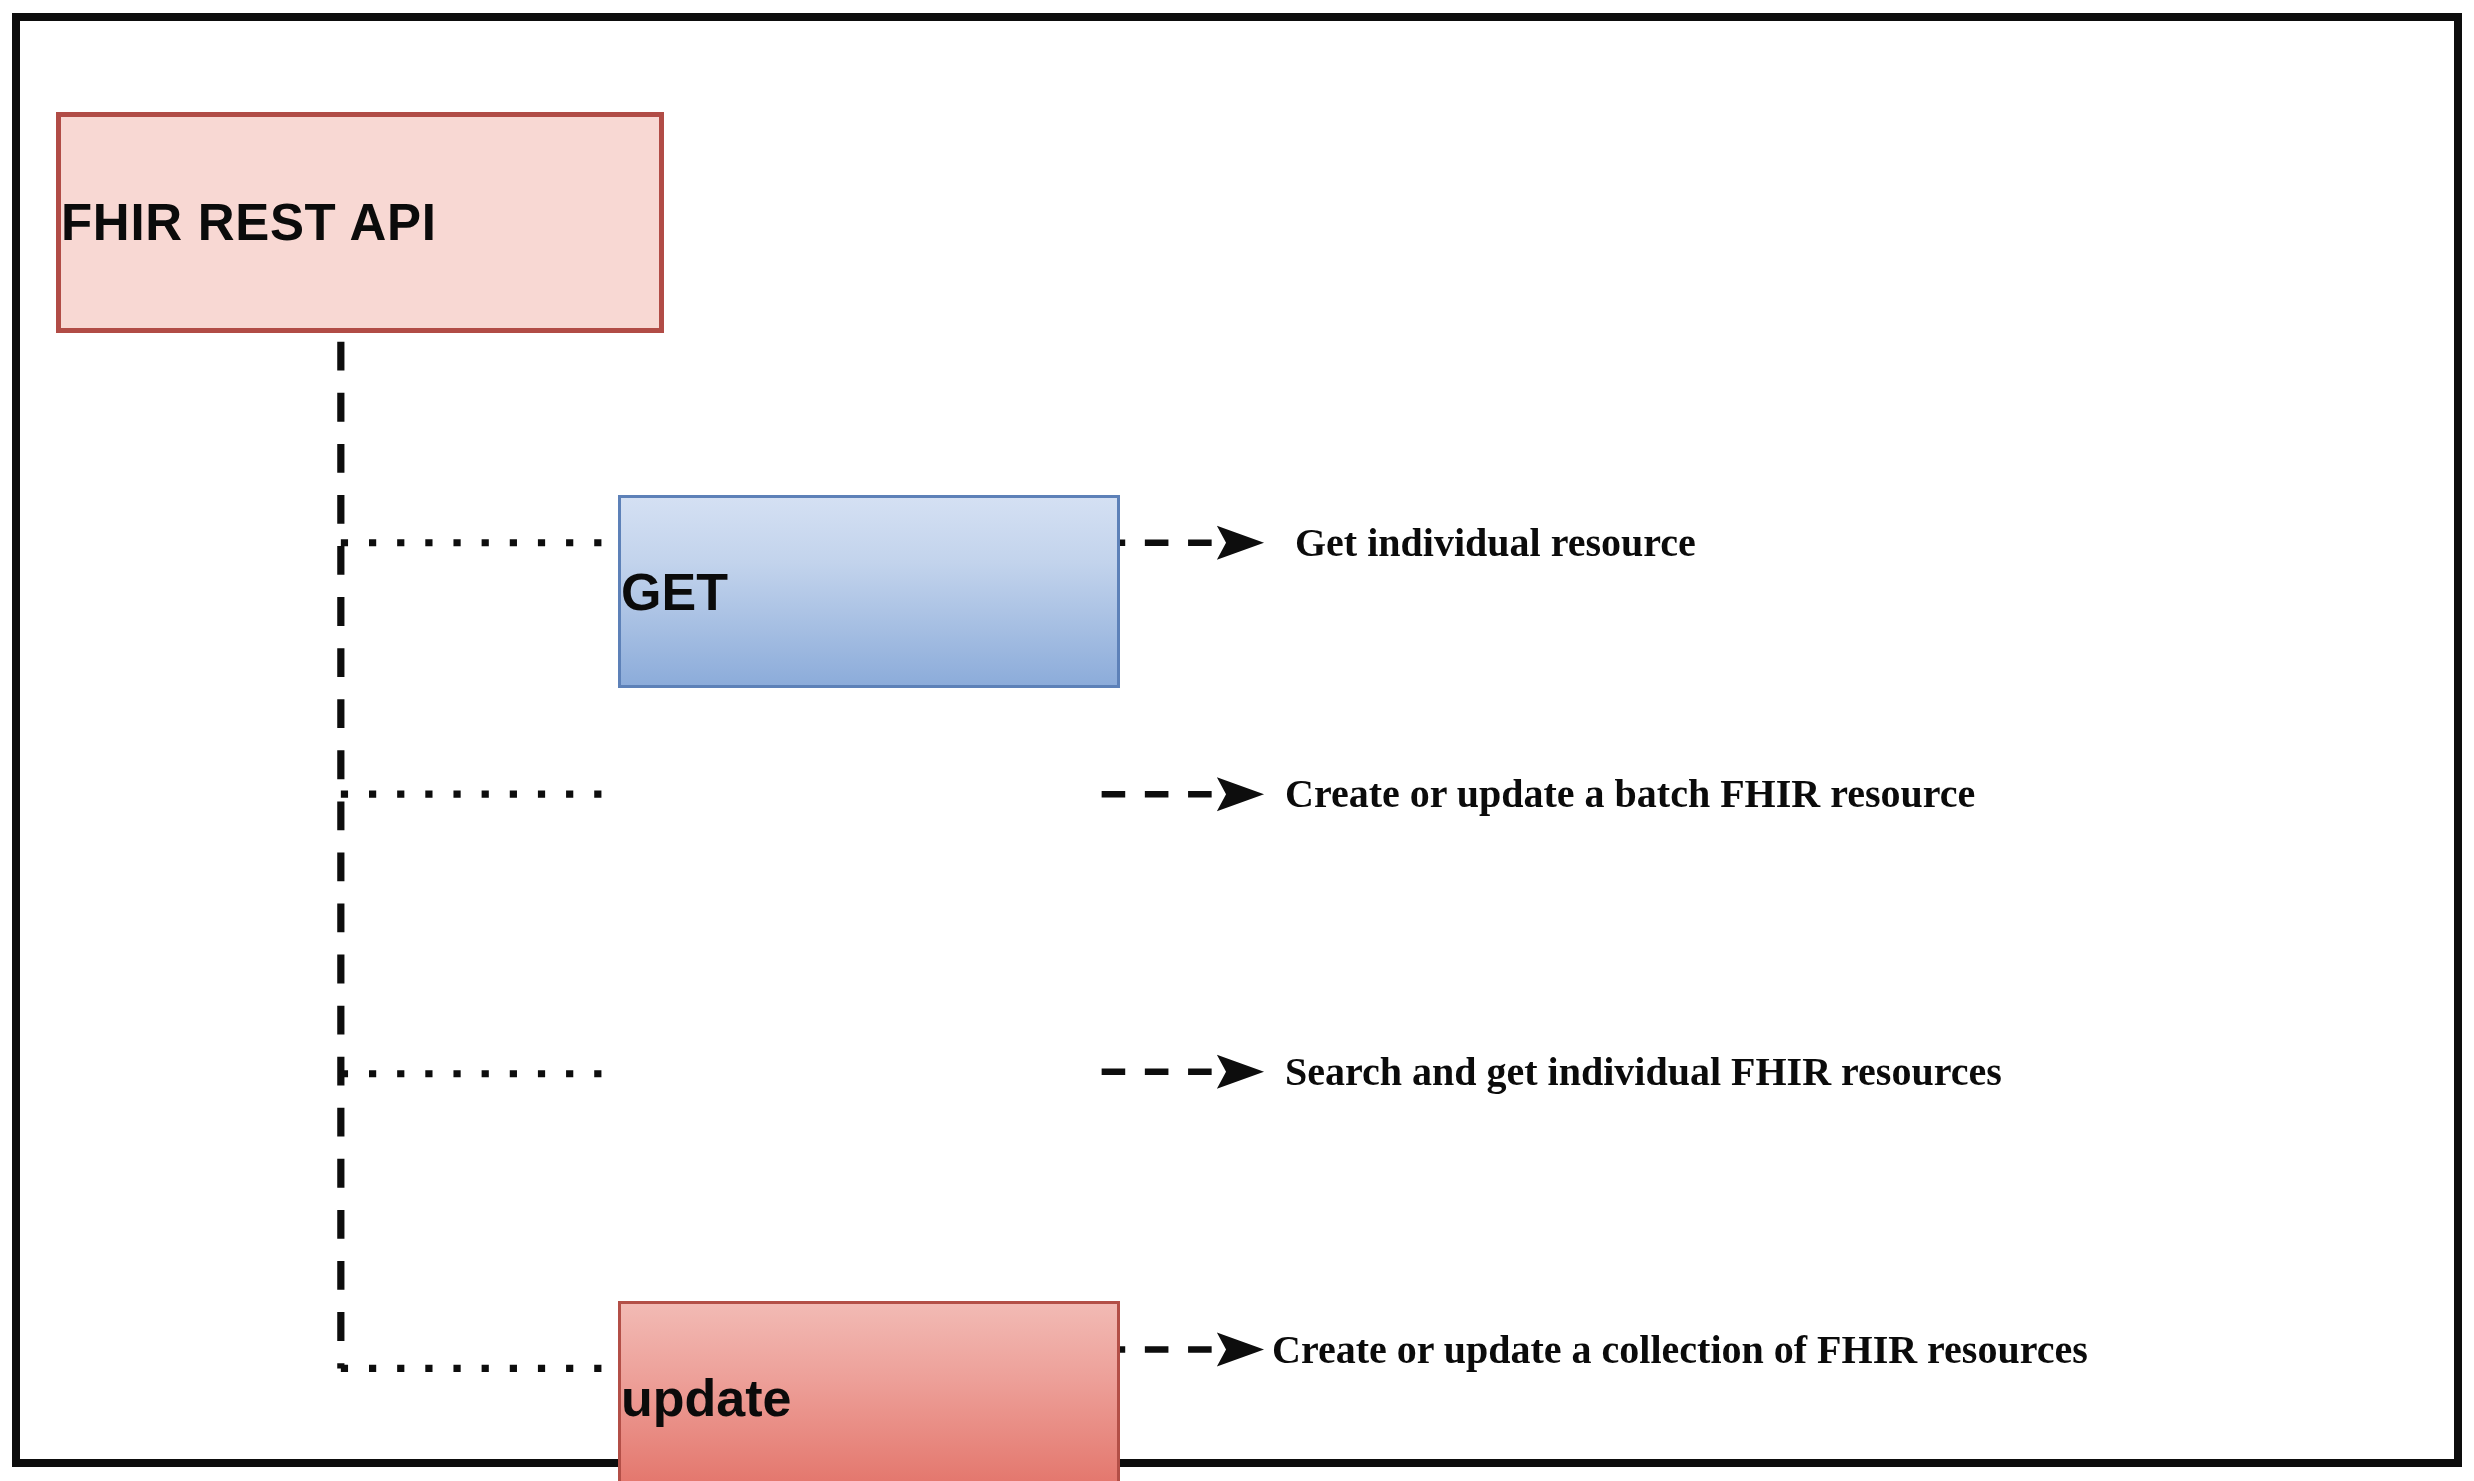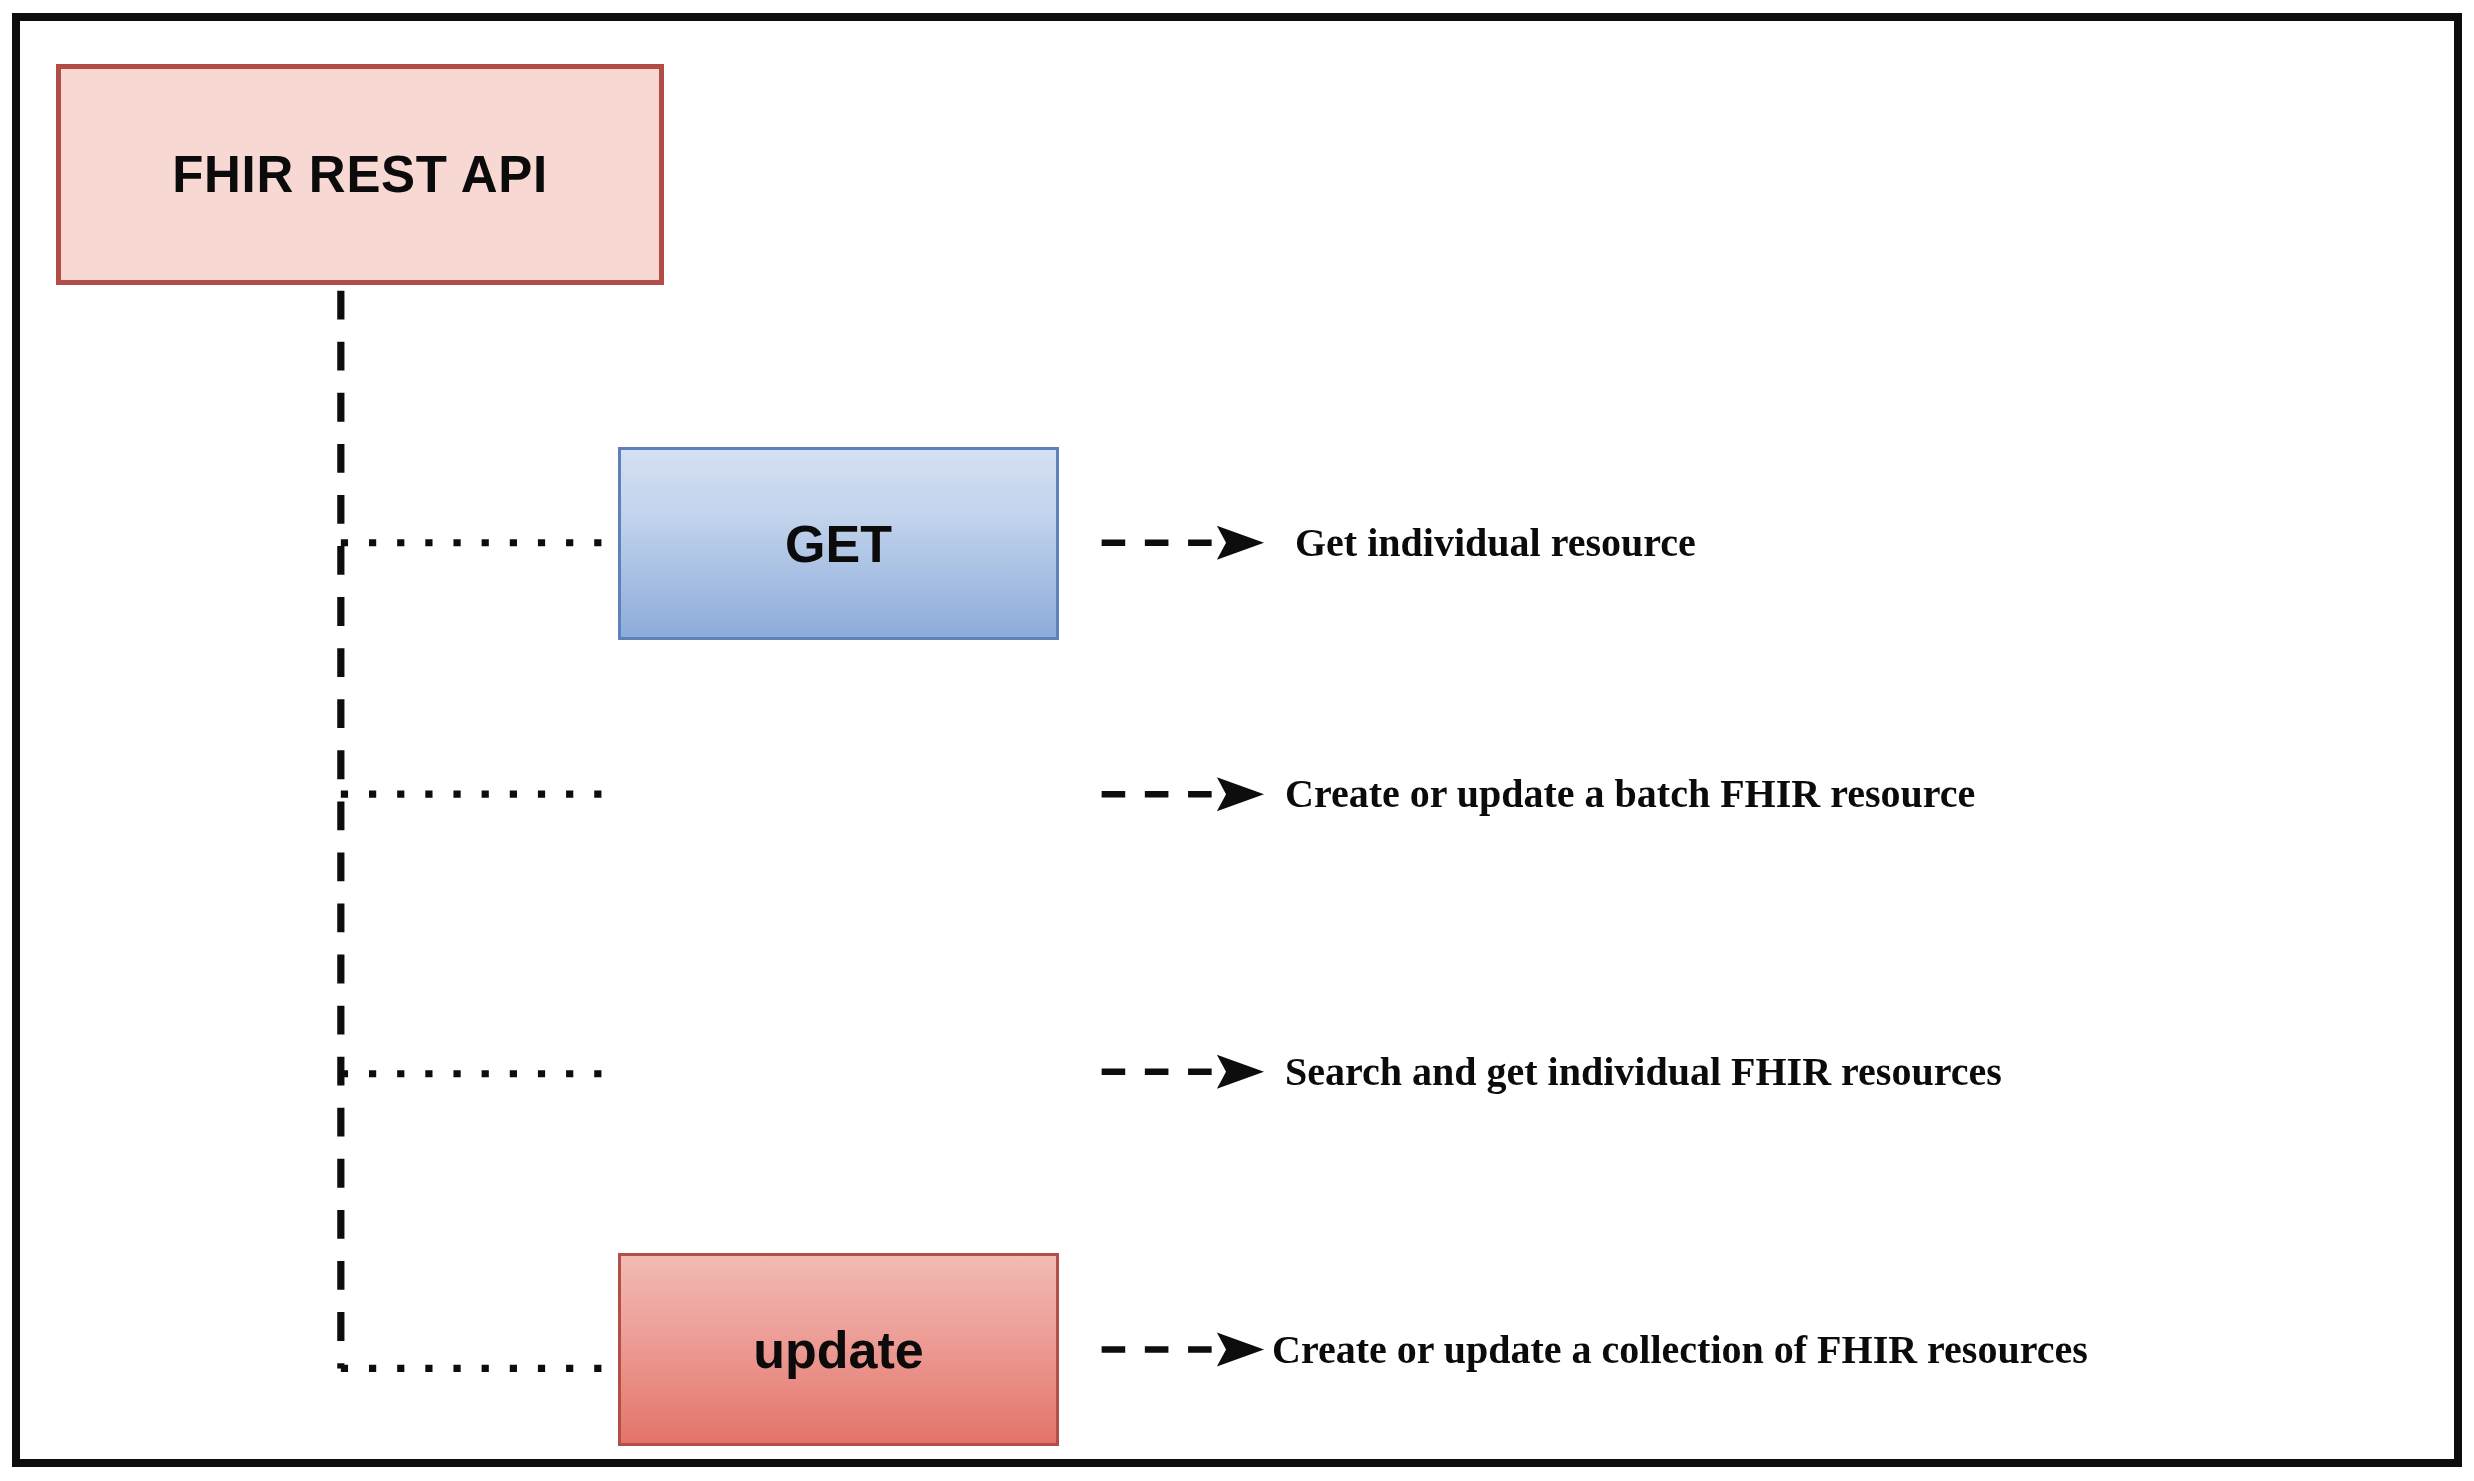--- a/index.html
+++ b/index.html
@@ -18,35 +18,35 @@
     background: transparent;
   }
   .connector-layer {
     position: absolute;
     left: 0; top: 0; width: 2475px; height: 1481px;
   }
   .node {
     position: absolute;
     display: flex;
     align-items: center;
-    justify-content: center;
     box-sizing: border-box;
     color: #0b0b0b;
     text-align: center;
+    margin-top: 48px;
   }
   .root-node {
     left: 56px; top: 64px; width: 608px; height: 221px;
     background: #f8d8d3;
     border: 5.2px solid #b14c46;
     font-size: 51px;
     font-weight: bold;
     letter-spacing: 0.7px;
   }
   .op-node {
-    left: 618px; width: 441px; height: 193px;
+    left: 618px; width: 502px; height: 193px;
     font-size: 52px;
     font-weight: bold;
     border-width: 3.9px;
     border-style: solid;
   }
   .op-get {
     top: 447px;
     background: linear-gradient(180deg, #d4e0f3 0%, #c2d3ec 35%, #8cacda 100%);
     border-color: #5d81b8;
   }

